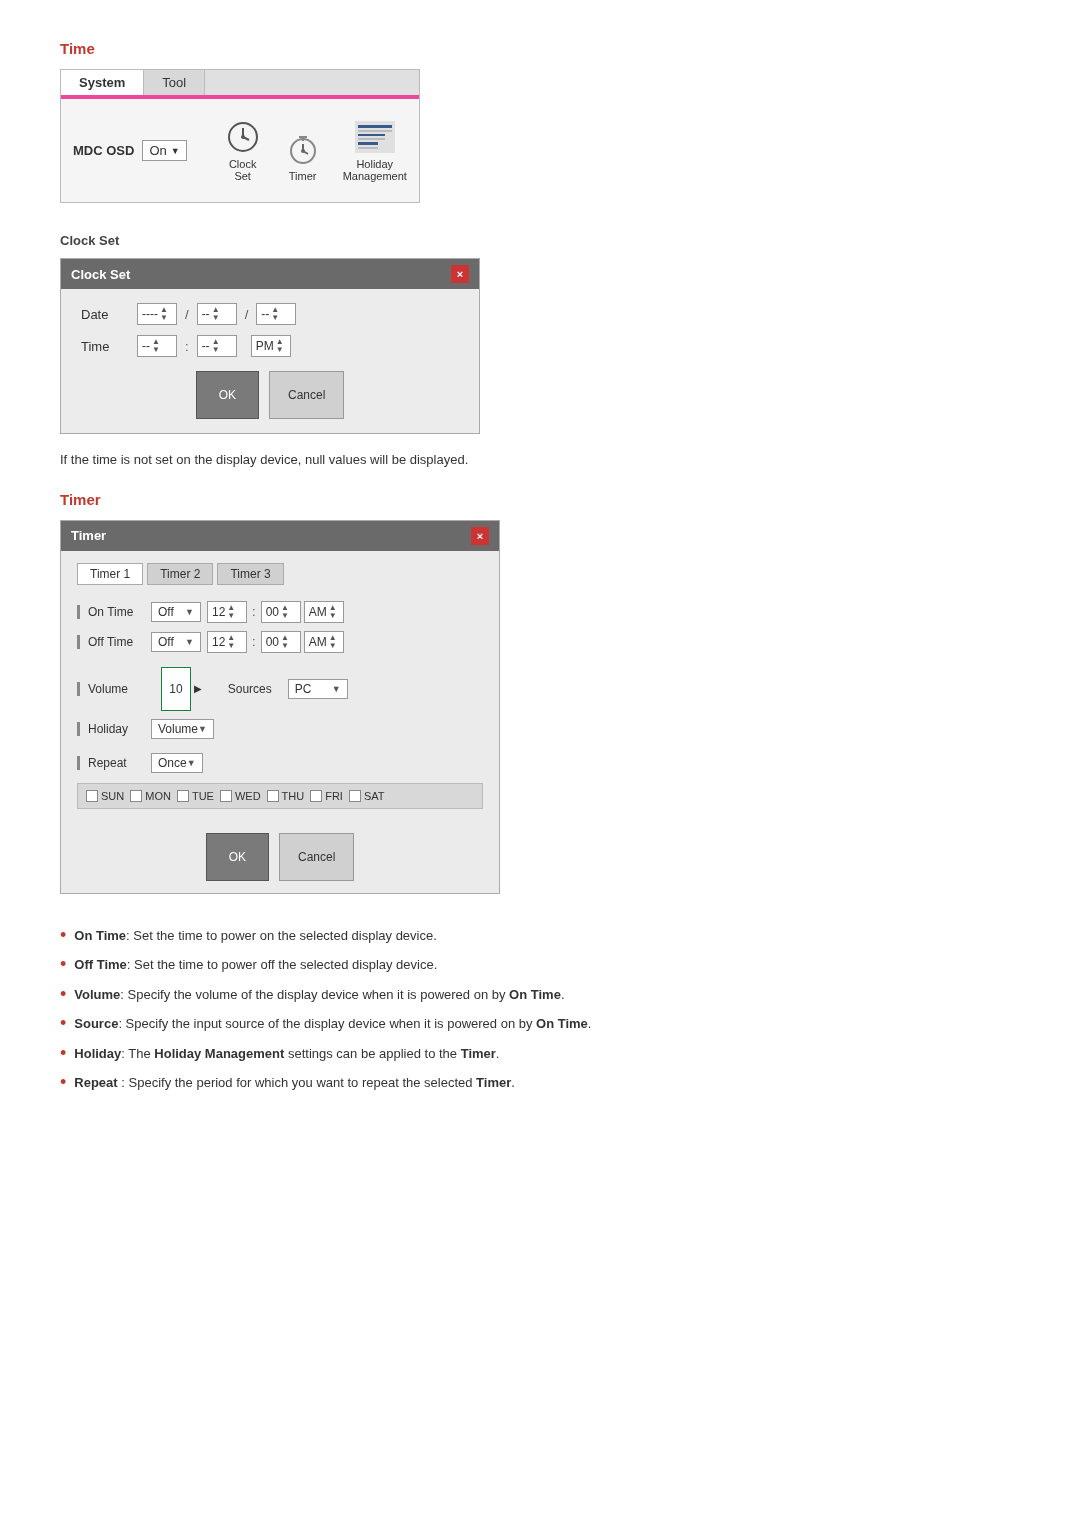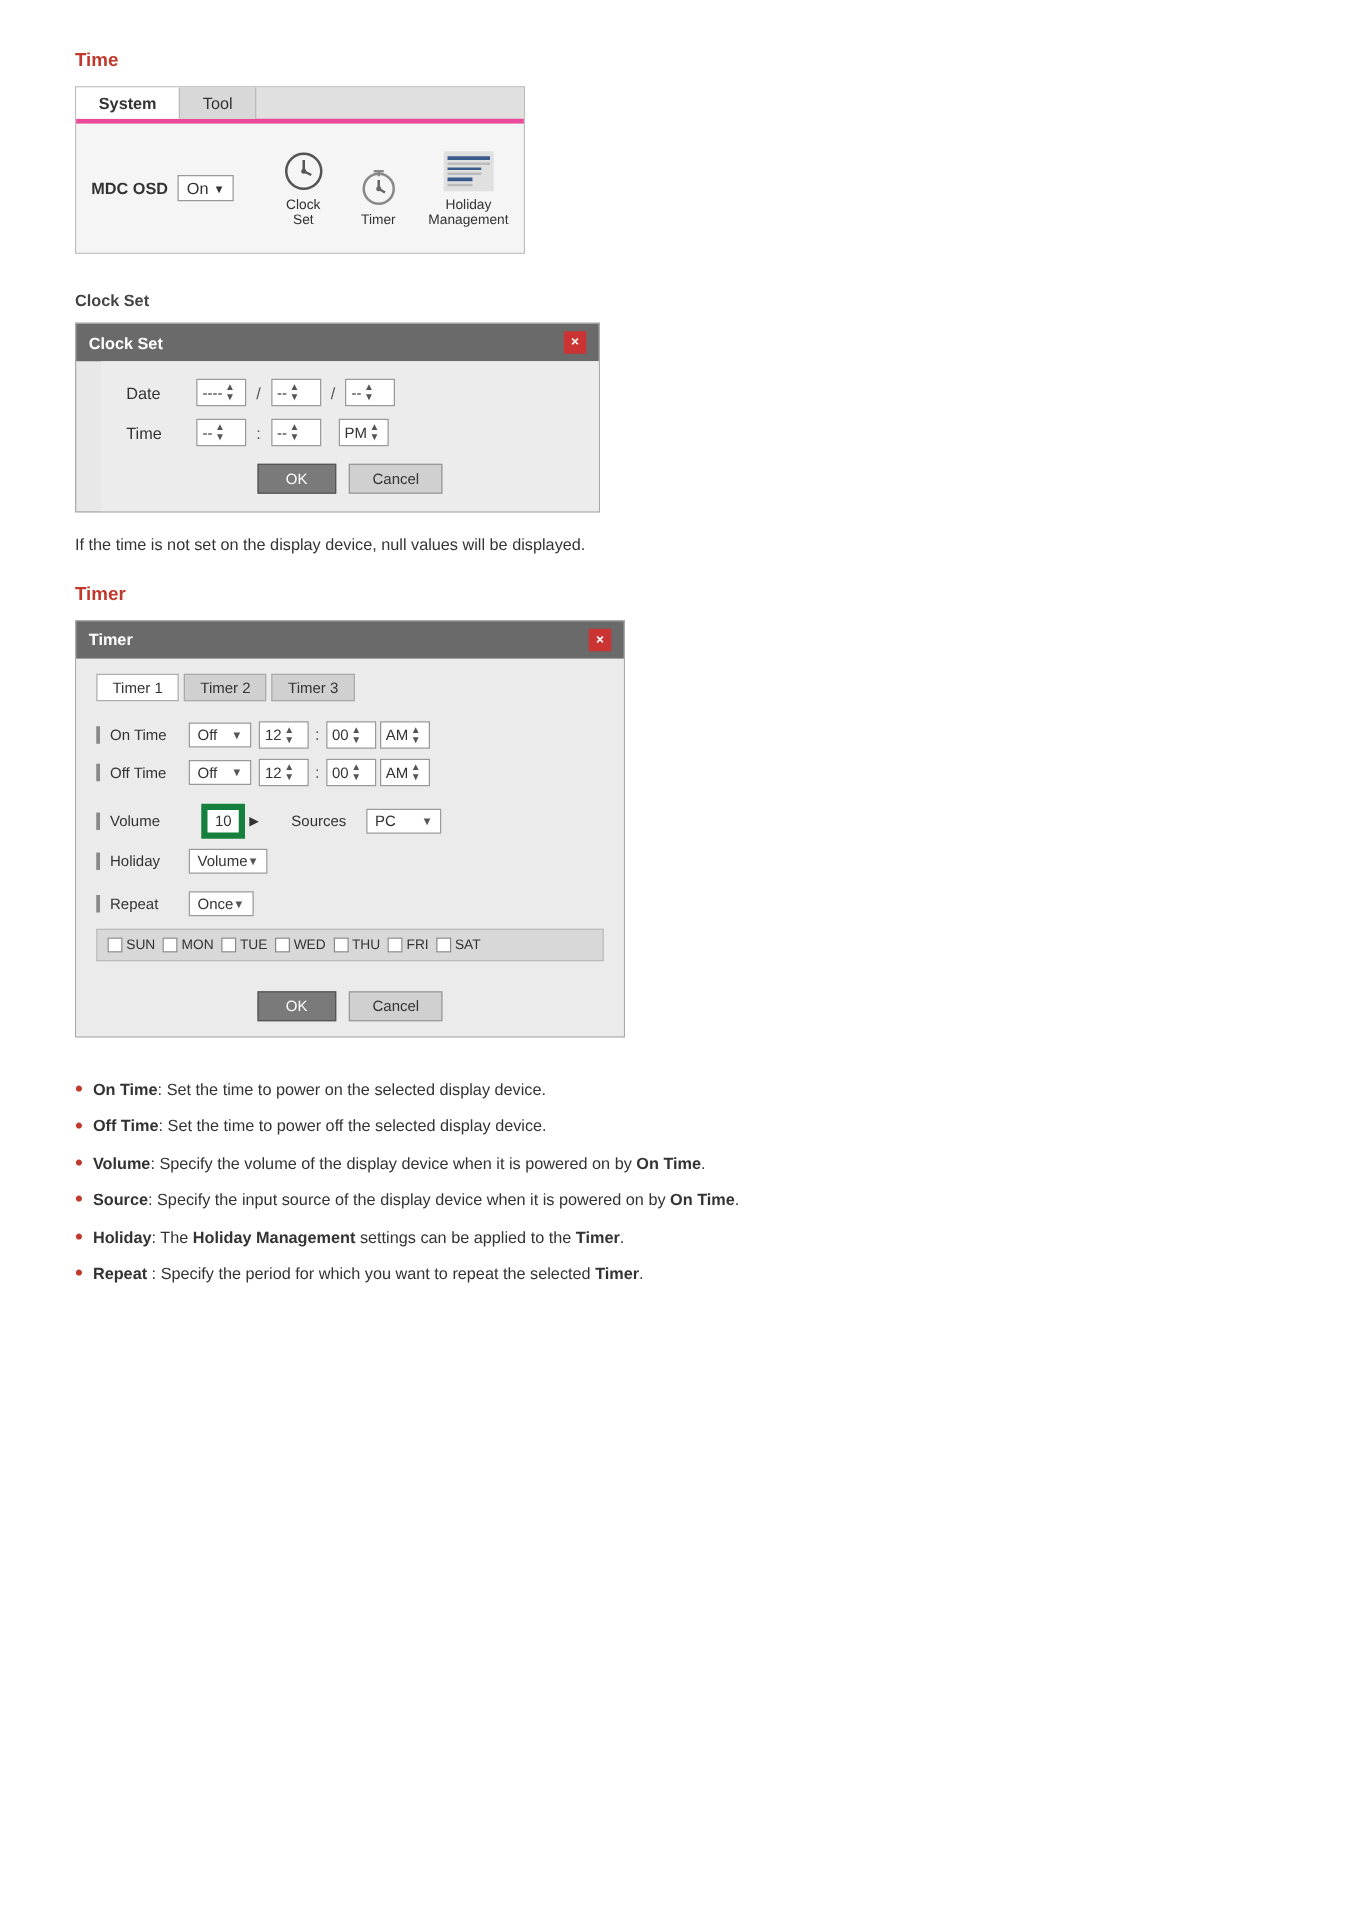--- a/index.html
+++ b/index.html
@@ -149,21 +149,20 @@
       font-size: 11px;
       cursor: pointer;
       display: flex;
       align-items: center;
       justify-content: center;
       font-weight: bold;
     }
     .dialog-body {
       padding: 14px 20px;
       background: #ececec;
-      margin-left: 20px;
     }
 
     
     .clock-row {
       display: flex;
       align-items: center;
       margin-bottom: 10px;
       gap: 6px;
     }
     .clock-row-label {
@@ -198,21 +197,21 @@
     .dialog-buttons {
       display: flex;
       justify-content: center;
       gap: 10px;
       margin-top: 14px;
     }
     .btn-ok {
       background: #7a7a7a;
       color: #fff;
       border: 1px solid #555;
-      padding: 4px 22px;
+      padding: 16px 22px;
       font-size: 12px;
       cursor: pointer;
     }
     .btn-cancel {
       background: #d0d0d0;
       color: #333;
       border: 1px solid #999;
       padding: 4px 18px;
       font-size: 12px;
       cursor: pointer;
@@ -347,23 +346,23 @@
     }
 
     .volume-row {
       display: flex;
       align-items: center;
       gap: 16px;
       margin-bottom: 8px;
     }
     .vol-value {
       font-size: 12px;
-      border: 5px solid #15803d;
+      border: 1px solid #15803d;
       background: #fff;
-      padding: 2px 6px;
+      padding: 14px 6px;
       min-width: 30px;
       text-align: center;
     }
     .vol-arrow {
       font-size: 10px;
       cursor: pointer;
     }
   </style>
 </head>
 <body>

